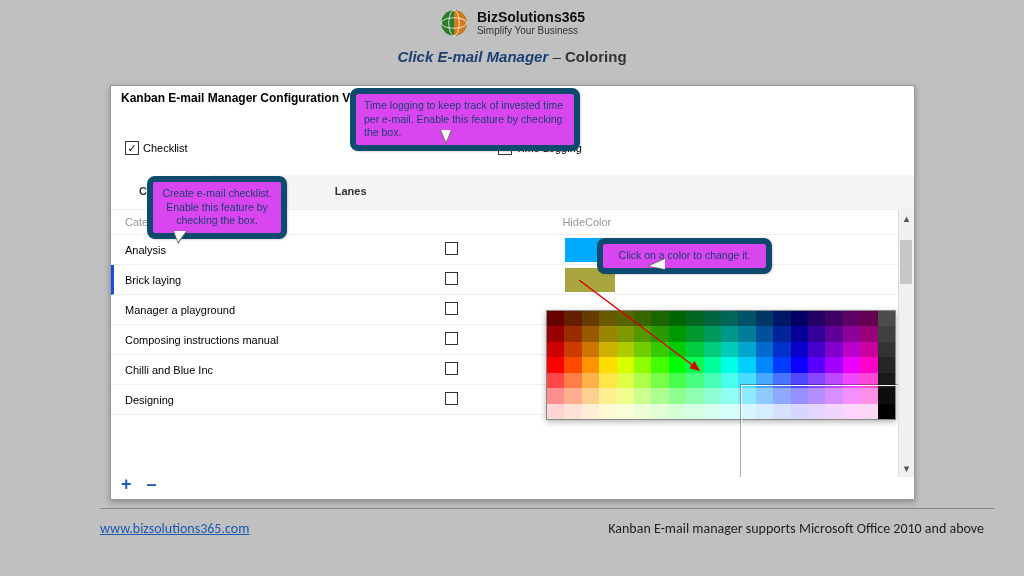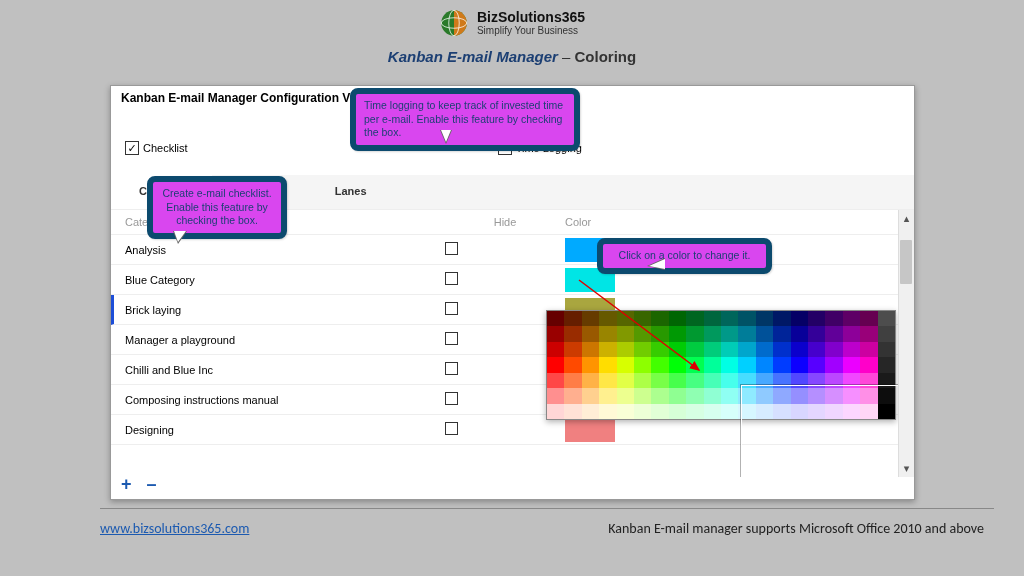--- a/index.html
+++ b/index.html
@@ -95,21 +95,21 @@
     border-top: 1px solid #eee;
   }
   .grid-header {
     display: flex;
     font-size: 11px;
     color: #999;
     padding: 6px 0 6px 14px;
     border-bottom: 1px solid #eee;
   }
   .col-cat { width: 320px; }
-  .col-hide { width: 120px; text-align: center; }
+  .col-hide { width: 120px; text-align: right; margin-left: 20px; }
   .col-color { width: 100px; }
   .rows { }
   .row {
     display: flex;
     align-items: center;
     padding: 6px 0 6px 14px;
     border-bottom: 1px solid #eee;
     font-size: 11px;
     height: 30px;
   }
@@ -239,21 +239,21 @@
     <ellipse cx="20" cy="20" rx="17" ry="7" fill="none" stroke="#fff" stroke-width="1"></ellipse>
     <path d="M20 3 A7 17 0 0 1 20 37 A7 17 0 0 1 20 3" fill="none" stroke="#fff" stroke-width="1"></path>
   </svg>
   <div class="brand-text">
     <div class="brand-name">BizSolutions365</div>
     <div class="brand-tag">Simplify Your Business</div>
   </div>
 </div>
 
 <div class="page-title">
-  <span class="em">Kanban E-mail Manager</span><span> – </span><span class="rest">Coloring</span>
+  <span class="em">Click E-mail Manager</span><span> – </span><span class="rest">Coloring</span>
 </div>
 
 <div class="config-window">
   <div class="win-title">Kanban E-mail Manager Configuration V 1.0.0.9</div>
 
   <div class="feature-row">
     <div class="feature-item">
       <span class="chk">✓</span>
       <span>Checklist</span>
     </div>
@@ -274,42 +274,37 @@
       <div class="col-cat">Categories</div>
       <div class="col-hide">Hide</div>
       <div class="col-color">Color</div>
     </div>
     <div class="rows" id="rows">
         <div class="row">
           <div class="name">Analysis</div>
           <div class="hide-cell"><span class="hide-box"></span></div>
           <div class="swatch" style="background: rgb(0, 170, 255);"></div>
         </div>
-        <div class="row">
-          <div class="name">Blue Category</div>
-          <div class="hide-cell"><span class="hide-box"></span></div>
-          <div class="swatch" style="background: rgb(0, 229, 229);"></div>
-        </div>
         <div class="row selected">
           <div class="name">Brick laying</div>
           <div class="hide-cell"><span class="hide-box"></span></div>
           <div class="swatch" style="background: rgb(169, 166, 63);"></div>
         </div>
         <div class="row">
           <div class="name">Manager a playground</div>
           <div class="hide-cell"><span class="hide-box"></span></div>
           <div class="swatch"></div>
         </div>
         <div class="row">
+          <div class="name">Composing instructions manual</div>
+          <div class="hide-cell"><span class="hide-box"></span></div>
+          <div class="swatch"></div>
+        </div>
+        <div class="row">
           <div class="name">Chilli and Blue Inc</div>
-          <div class="hide-cell"><span class="hide-box"></span></div>
-          <div class="swatch"></div>
-        </div>
-        <div class="row">
-          <div class="name">Composing instructions manual</div>
           <div class="hide-cell"><span class="hide-box"></span></div>
           <div class="swatch"></div>
         </div>
         <div class="row">
           <div class="name">Designing</div>
           <div class="hide-cell"><span class="hide-box"></span></div>
           <div class="swatch" style="background: rgb(240, 128, 128);"></div>
         </div>
       </div>
 

